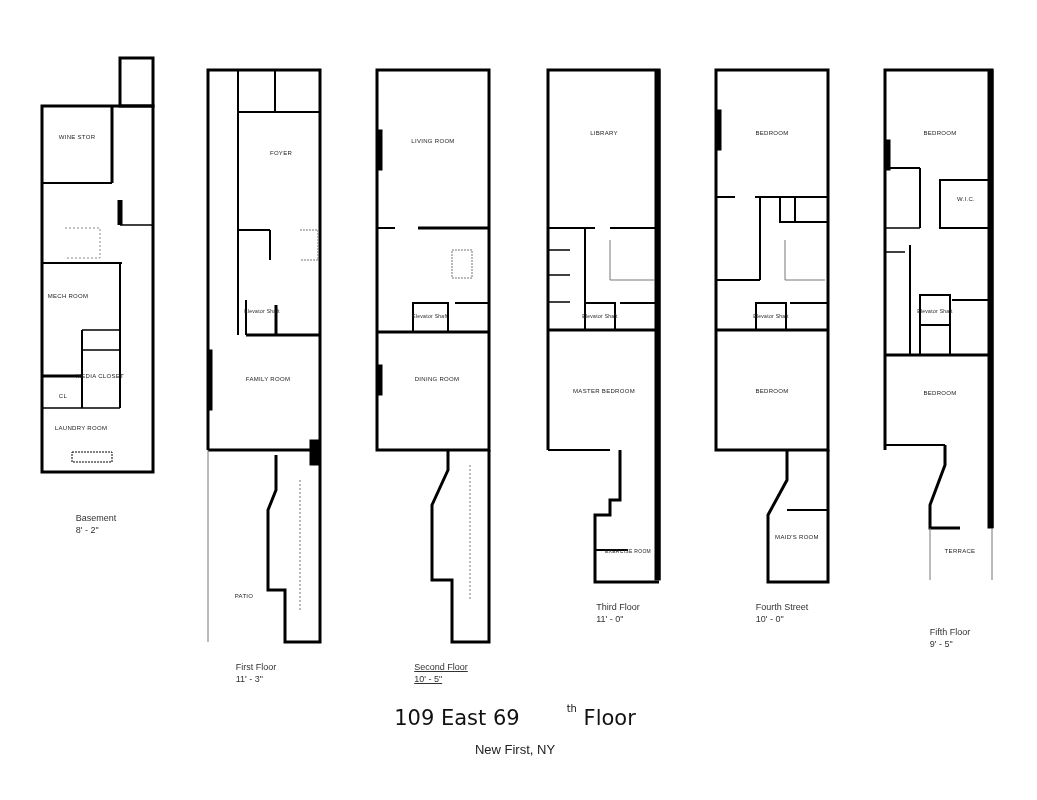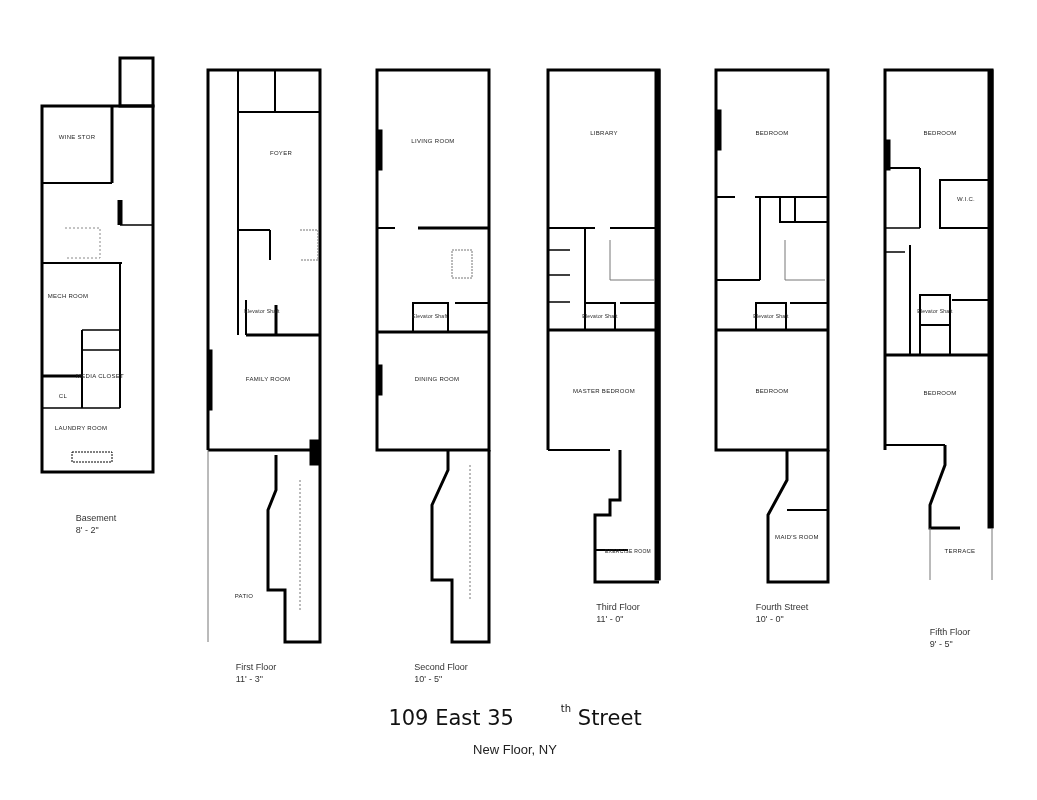--- a/index.html
+++ b/index.html
@@ -157,34 +157,34 @@
 <div class="room-label" style="left:960px;top:548px;">TERRACE</div>
 
 <div class="floor-caption" style="left:96px;top:512px;">
   <span>Basement</span><br>
   <span>8' - 2"</span>
 </div>
 <div class="floor-caption" style="left:256px;top:661px;">
   <span>First Floor</span><br>
   <span>11' - 3"</span>
 </div>
-<div class="floor-caption" style="left:441px;top:661px;">
+<div class="floor-caption" style="left:441px;top:661px;text-decoration:underline;">
   <span>Second Floor</span><br>
   <span>10' - 5"</span>
 </div>
 <div class="floor-caption" style="left:618px;top:601px;">
   <span>Third Floor</span><br>
   <span>11' - 0"</span>
 </div>
 <div class="floor-caption" style="left:782px;top:601px;">
   <span>Fourth Street</span><br>
   <span>10' - 0"</span>
 </div>
 <div class="floor-caption" style="left:950px;top:601px;margin-top:25px;">
   <span>Fifth Floor</span><br>
   <span>9' - 5"</span>
 </div>
 
 <div class="title">
-  <span>109 East 35</span><sup>th</sup>
-  <span>Street</span>
+  <span>109 East 69</span><sup>th</sup>
+  <span>Floor</span>
 </div>
-<div class="subtitle">New Floor, NY</div>
+<div class="subtitle">New First, NY</div>
 
 </body></html>

